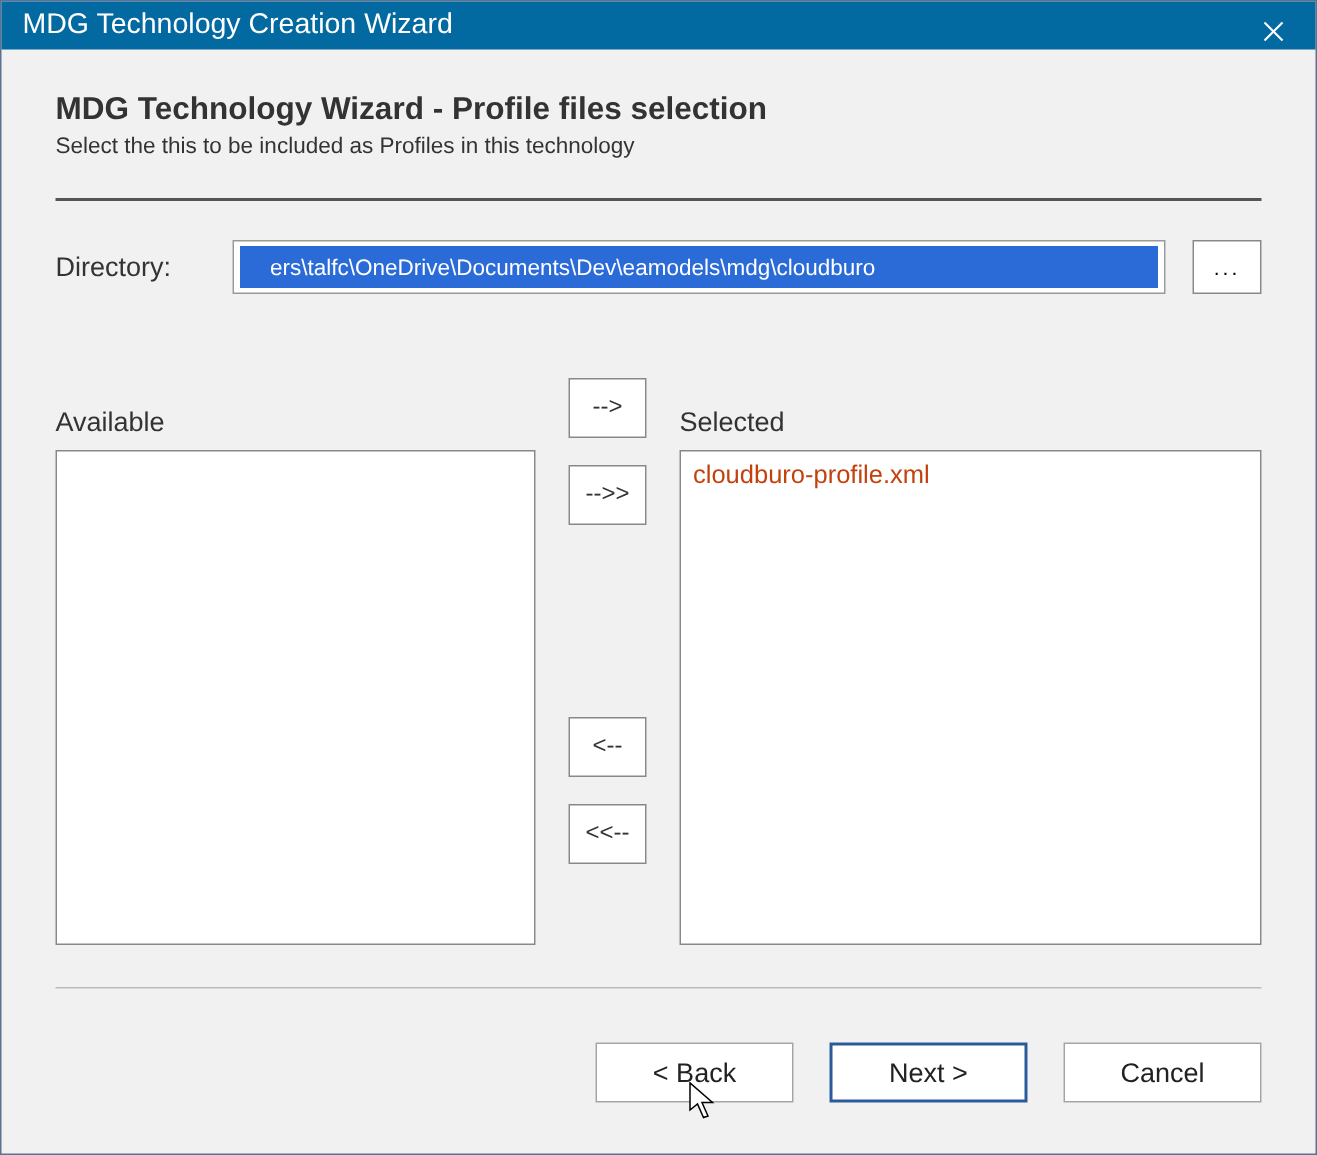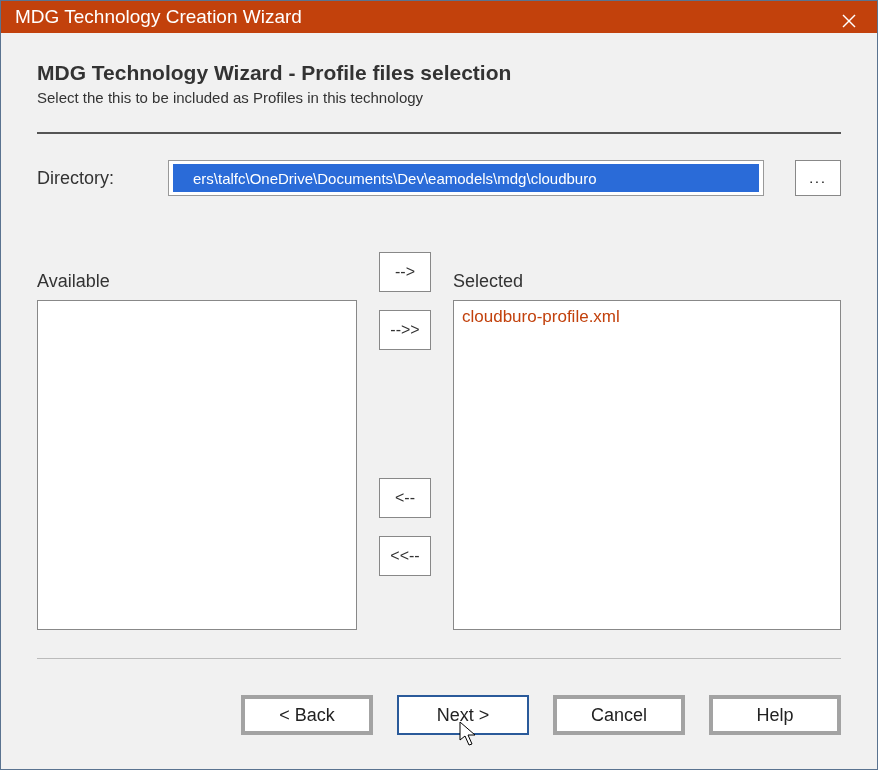--- a/index.html
+++ b/index.html
@@ -14,21 +14,21 @@
   }
   .window {
     width: 878px;
     height: 770px;
     border: 1px solid #5a7390;
     background: #f1f1f1;
     display: flex;
     flex-direction: column;
   }
   .titlebar {
-    background: #c2410c;
+    background: #0369a1;
     color: #fff;
     height: 44px;
     display: flex;
     align-items: center;
     padding: 0 14px;
     font-size: 19px;
     font-weight: 400;
     position: relative;
   }
   .titlebar .close {
@@ -63,21 +63,21 @@
     margin: 0 0 26px 0;
   }
   .hr {
     border: none;
     border-top: 2px solid #555;
     margin: 0 0 26px 0;
   }
   .row-directory {
     display: flex;
     align-items: center;
-    gap: 31px;
+    gap: 18px;
     margin-bottom: 28px;
   }
   .label-dir {
     font-size: 18px;
     color: #333;
     width: 100px;
   }
   .dir-input-wrap {
     flex: 1;
     border: 1px solid #999;
@@ -166,21 +166,21 @@
   }
   .footer-buttons {
     display: flex;
     justify-content: flex-end;
     gap: 24px;
     padding: 36px 0 14px 0;
   }
   .fbtn {
     width: 132px;
     height: 40px;
-    border: 4px solid #a3a3a3;
+    border: 1px solid #a3a3a3;
     background: #fff;
     font-size: 18px;
     font-family: inherit;
     cursor: pointer;
     color: #222;
   }
   .fbtn.primary {
     border: 2px solid #2a5a9a;
   }
   .cursor {
@@ -246,21 +246,20 @@
           </div>
       </div>
     </div>
 
     <hr class="hr-footer">
 
     <div class="footer-buttons">
       <button class="fbtn">&lt; Back</button>
       <button class="fbtn primary">Next &gt;</button>
       <button class="fbtn">Cancel</button>
-      <button class="fbtn">Help</button>
     </div>
 
     <svg class="cursor" viewBox="0 0 20 26">
       <path d="M1 1 L1 19 L6 15 L10 24 L13 23 L9 14 L16 14 Z" fill="#fff" stroke="#000" stroke-width="1"></path>
     </svg>
 
   </div>
 </div>
 
 </body></html>

